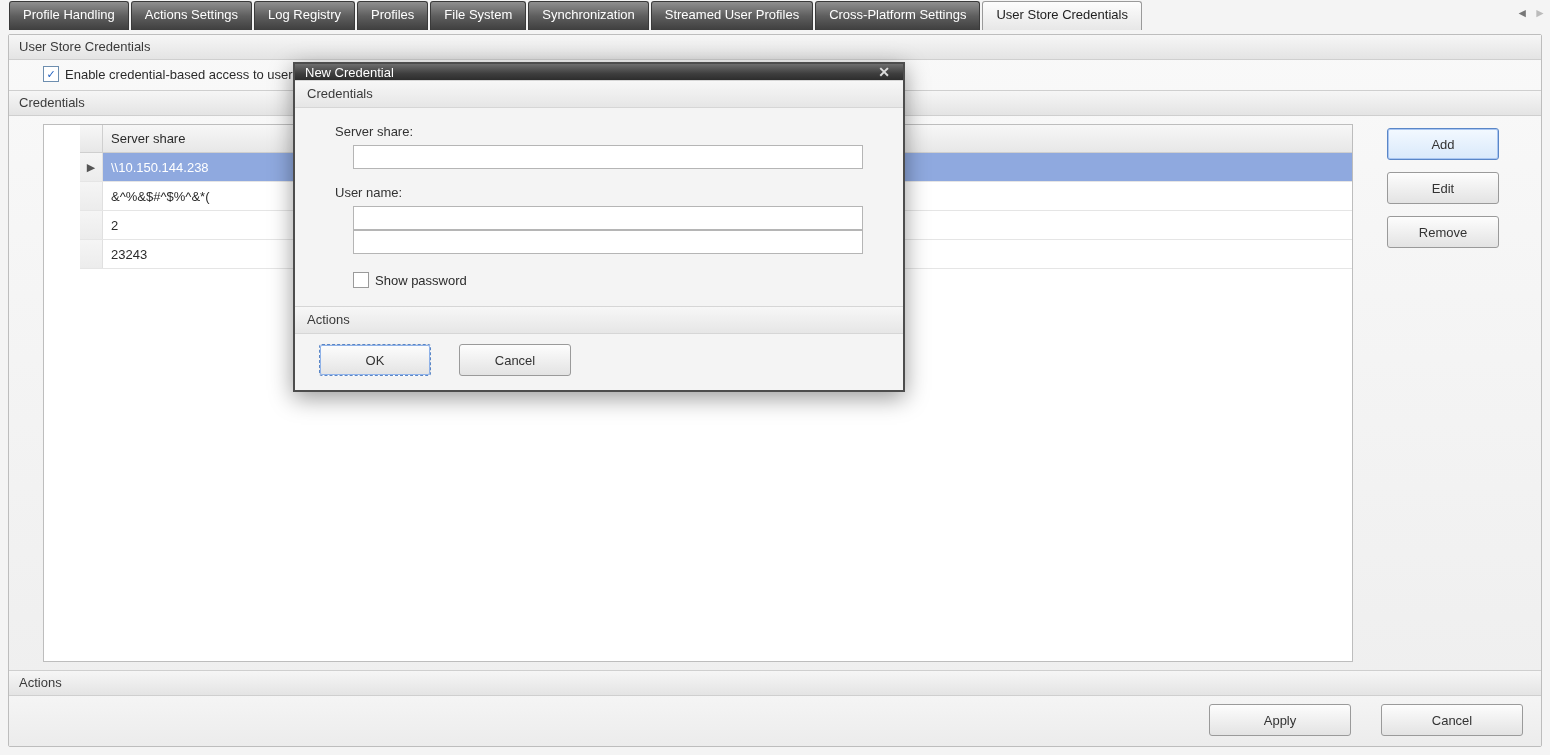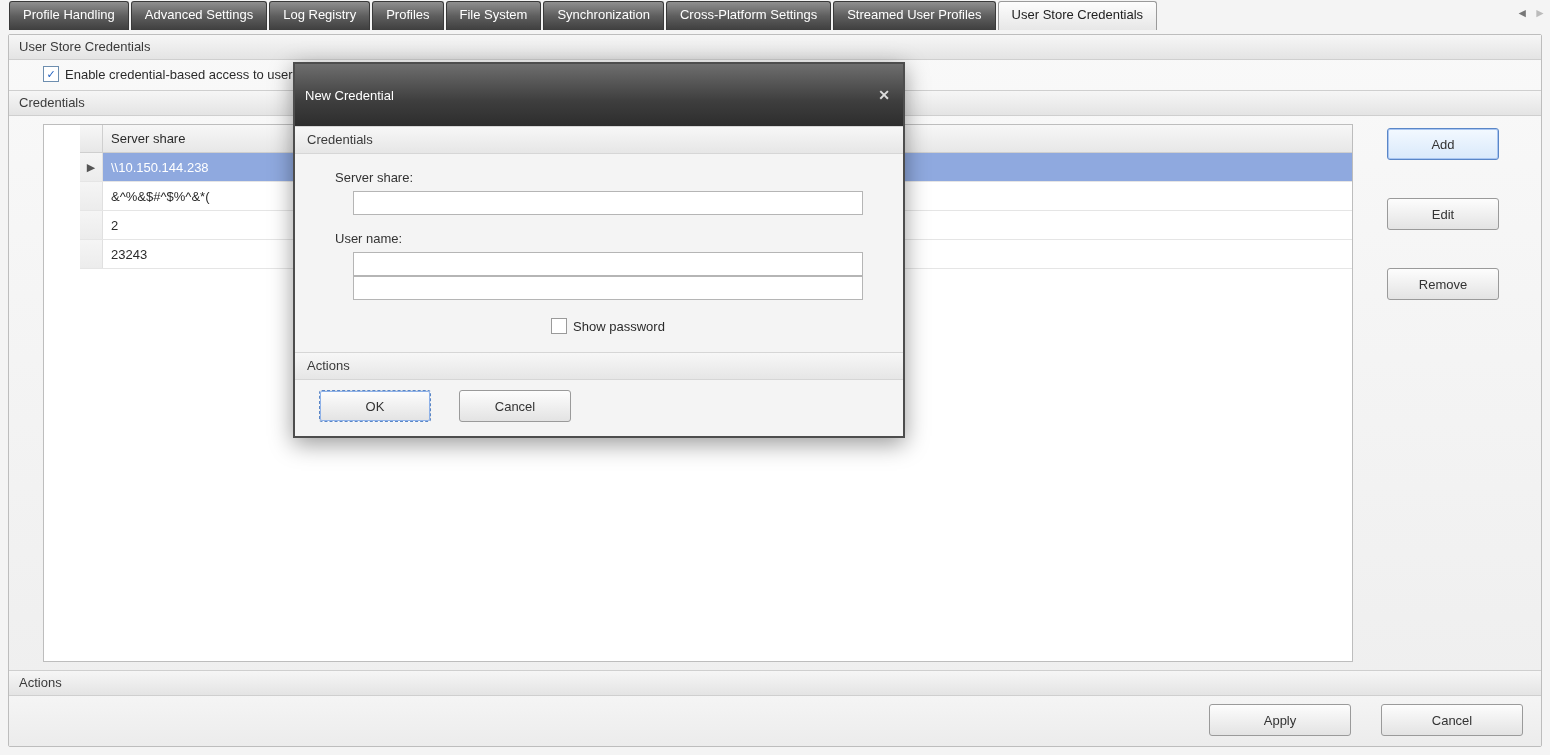--- a/index.html
+++ b/index.html
@@ -163,21 +163,21 @@
   }
   .grid-row.selected .share-col {
     background: #8fa9df;
     color: #fff;
   }
 
   .side-buttons {
     width: 140px;
     display: flex;
     flex-direction: column;
-    gap: 38px;
+    gap: 12px;
     padding-top: 4px;
   }
   .btn {
     width: 110px;
     height: 30px;
     border: 1px solid #9a9a9a;
     border-radius: 3px;
     background: linear-gradient(to bottom, #fdfdfd, #e3e3e3);
     color: #333;
     font-size: 13px;
@@ -210,26 +210,26 @@
     position: absolute;
     left: 293px;
     top: 62px;
     width: 608px;
     border: 2px solid #4d4d4d;
     background: #efefef;
     box-shadow: 0 6px 22px rgba(0,0,0,0.4);
     z-index: 100;
   }
   .dialog-titlebar {
-    height: 30px;
+    height: 16px;
     background: linear-gradient(to bottom, #6e6e6e 0%, #3e3e3e 60%, #2d2d2d 100%);
     color: #fff;
     display: flex;
     align-items: center;
-    padding: 16px 10px;
+    padding: 0 10px;
     justify-content: space-between;
   }
   .dialog-close {
     width: 18px;
     height: 18px;
     display: flex;
     align-items: center;
     justify-content: center;
     color: #ddd;
     font-weight: bold;
@@ -265,21 +265,20 @@
     padding: 0 4px;
     font-size: 13px;
     margin-left: 18px;
   }
   .show-pw {
     display: flex;
     align-items: center;
     gap: 6px;
     margin-top: 18px;
     margin-left: 18px;
-    justify-content: center;
   }
   .chkbox.plain {
     border: 1px solid #9a9a9a;
     color: transparent;
   }
   .dialog-actions {
     padding: 10px 24px 14px 24px;
     display: flex;
     gap: 28px;
     background: #f4f4f4;
@@ -288,27 +287,27 @@
   .btn.focus {
     border: 1px dashed #5a86c7;
     box-shadow: 0 0 0 1px #8fb2e8 inset;
   }
 </style>
 </head>
 <body>
 
 <div class="tab-strip" id="tab-strip">
     <div class="tab">Profile Handling</div>
-    <div class="tab">Advanced Settings</div>
+    <div class="tab">Actions Settings</div>
     <div class="tab">Log Registry</div>
     <div class="tab">Profiles</div>
     <div class="tab">File System</div>
     <div class="tab">Synchronization</div>
+    <div class="tab">Streamed User Profiles</div>
     <div class="tab">Cross-Platform Settings</div>
-    <div class="tab">Streamed User Profiles</div>
     <div class="tab active">User Store Credentials</div>
   </div>
 <div class="tab-scroll">
   <span>◄</span>
   <span style="color:#bbb">►</span>
 </div>
 
 <div class="panel">
 
   <div class="section-header first">User Store Credentials</div>

